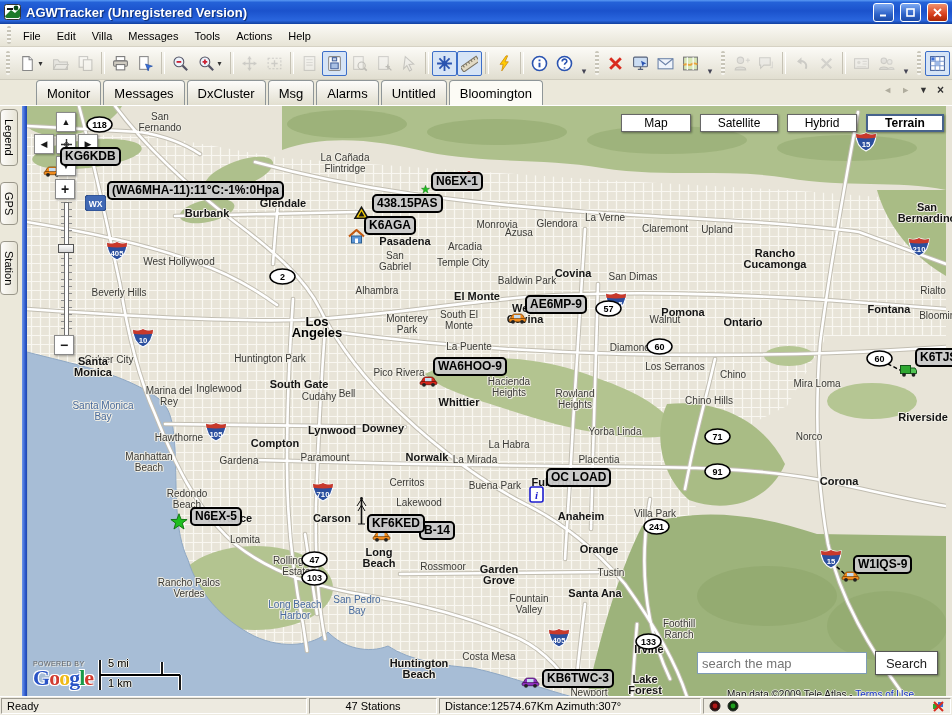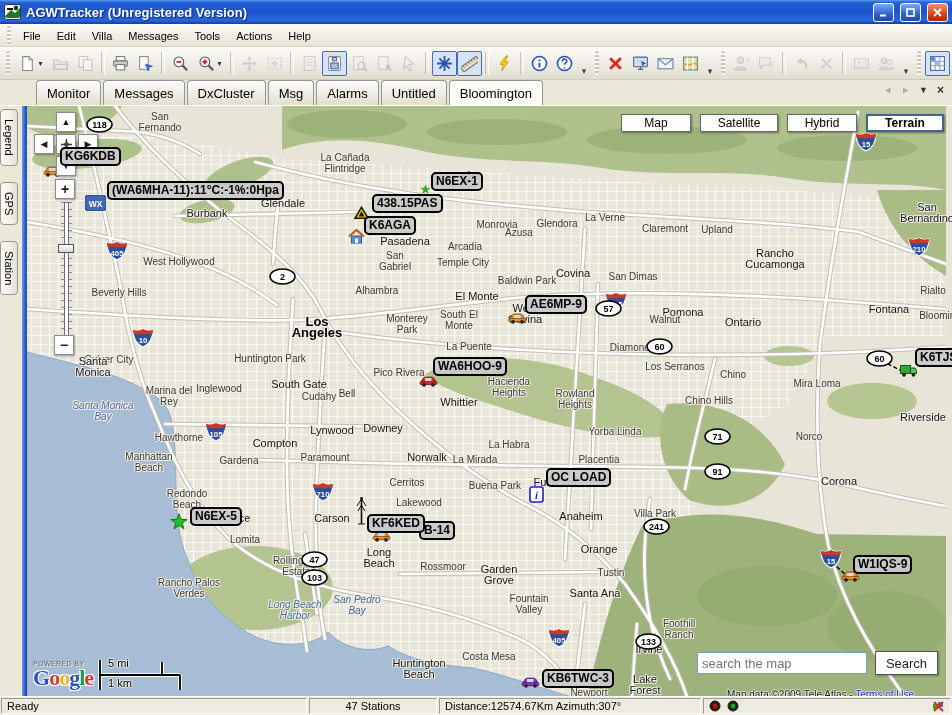--- a/index.html
+++ b/index.html
@@ -39,23 +39,23 @@
   
   .main{flex:1;display:flex;background:#EBE8DA;min-height:0;}
   .sidetabs{width:22px;flex:none;display:flex;flex-direction:column;padding-top:3px;gap:16px;align-items:flex-start;}
   .side-tab{writing-mode:vertical-rl;font-size:11px;color:#000;background:linear-gradient(90deg,#FDFCFA,#E6E3D4);border:1px solid #9a978a;border-radius:4px;padding:9px 2px;width:18px;box-sizing:border-box;text-align:center;}
   .splitter{width:5px;flex:none;background:linear-gradient(90deg,#6E97EC,#2A55C8 70%,#1E46AC);}
   .maparea{position:relative;flex:1;overflow:hidden;background:#E8E4D8;}
   .maparea > svg.base{position:absolute;left:0;top:0;z-index:0;}
   
   .city{position:absolute;transform:translateX(-50%);font-size:10px;line-height:11px;color:#3A3935;text-align:center;white-space:nowrap;z-index:10;text-shadow:1px 0 #EFEDE4,-1px 0 #EFEDE4,0 1px #EFEDE4,0 -1px #EFEDE4,1px 1px #EFEDE4,-1px -1px #EFEDE4;}
   .city.ww{white-space:normal;}
-  .city.cb{font-weight:normal;font-size:11px;color:#141414;}
+  .city.cb{font-weight:bold;font-size:11px;color:#141414;}
   .city.cbig{font-weight:bold;font-size:13px;color:#000;}
-  .city.cw{color:#46699C;font-style:italic;}
+  .city.cw{color:#46699C;}
   .city.cs{color:#555;font-size:9px;}
   .shield{position:absolute;z-index:12;}
   .stn{position:absolute;background:rgba(201,201,201,.95);border:2px solid #000;border-radius:5px;font-weight:bold;font-size:12px;line-height:15px;padding:0 3px;white-space:nowrap;z-index:30;color:#000;}
   .micon{position:absolute;z-index:20;line-height:0;}
   
   .gbtn{position:absolute;width:20px;height:20px;background:#fff;border:1px solid #8a8a8a;box-shadow:1px 1px 2px rgba(0,0,0,.35);display:flex;align-items:center;justify-content:center;font-size:9px;color:#1a1a1a;z-index:25;box-sizing:border-box;}
   .gbtn.pm{font-size:14px;font-weight:bold;}
   .gslider{position:absolute;left:34px;top:96px;width:11px;height:132px;z-index:25;}
   .gslider .ticks{position:absolute;left:0;top:0;width:11px;height:100%;background:repeating-linear-gradient(180deg,#8d8d8d 0 1px,transparent 1px 7px);}
   .gslider .track{position:absolute;left:3px;top:0;width:3px;height:100%;background:#fff;border:1px solid #6e6e6e;}

